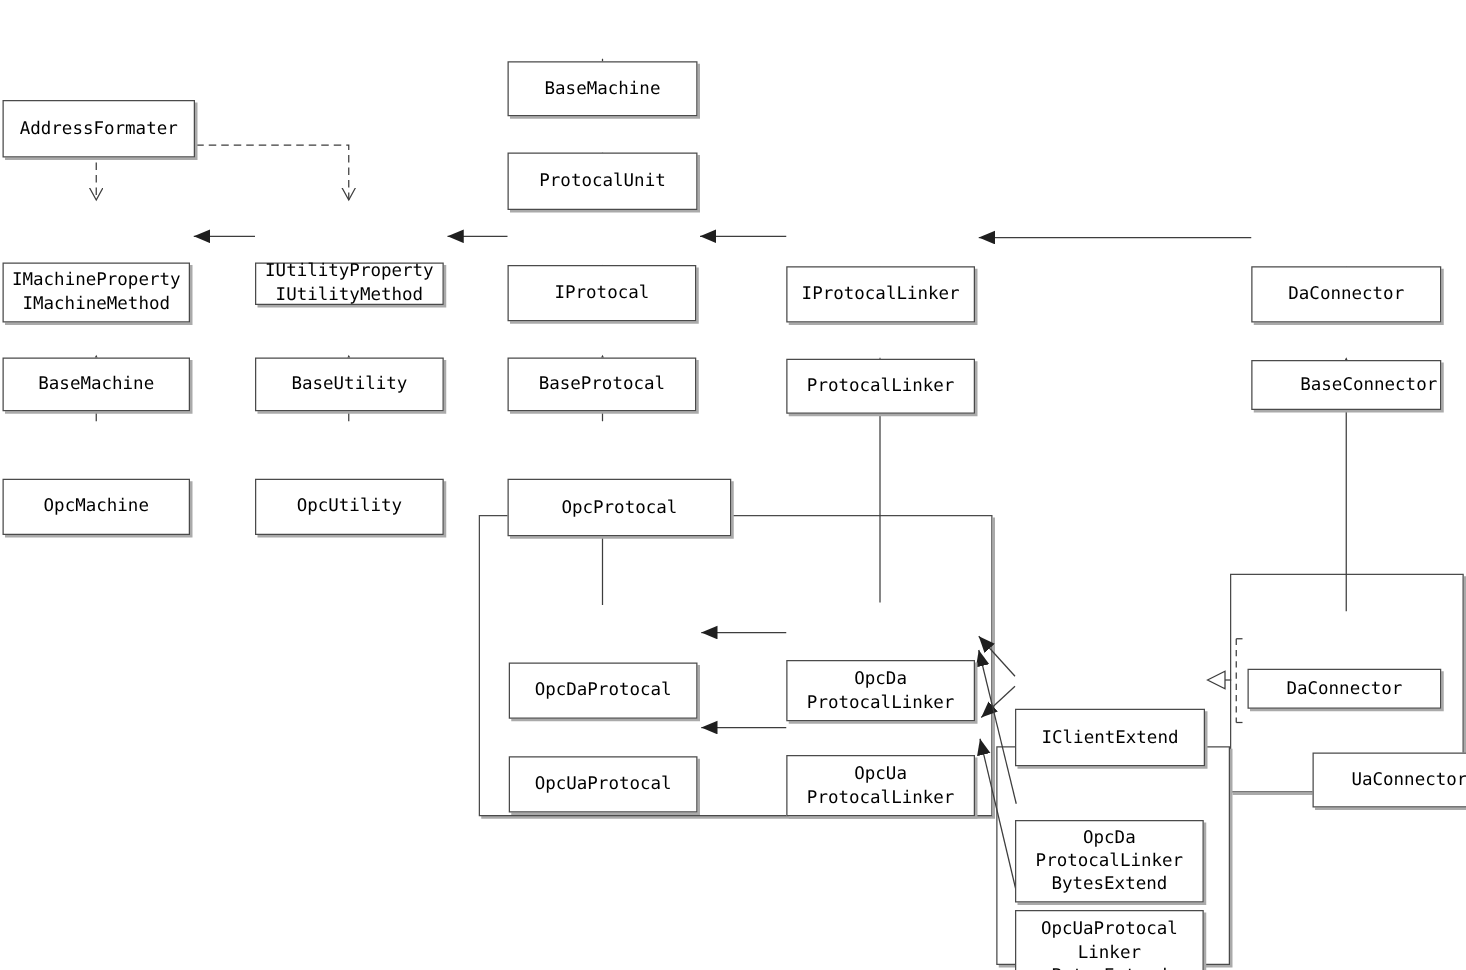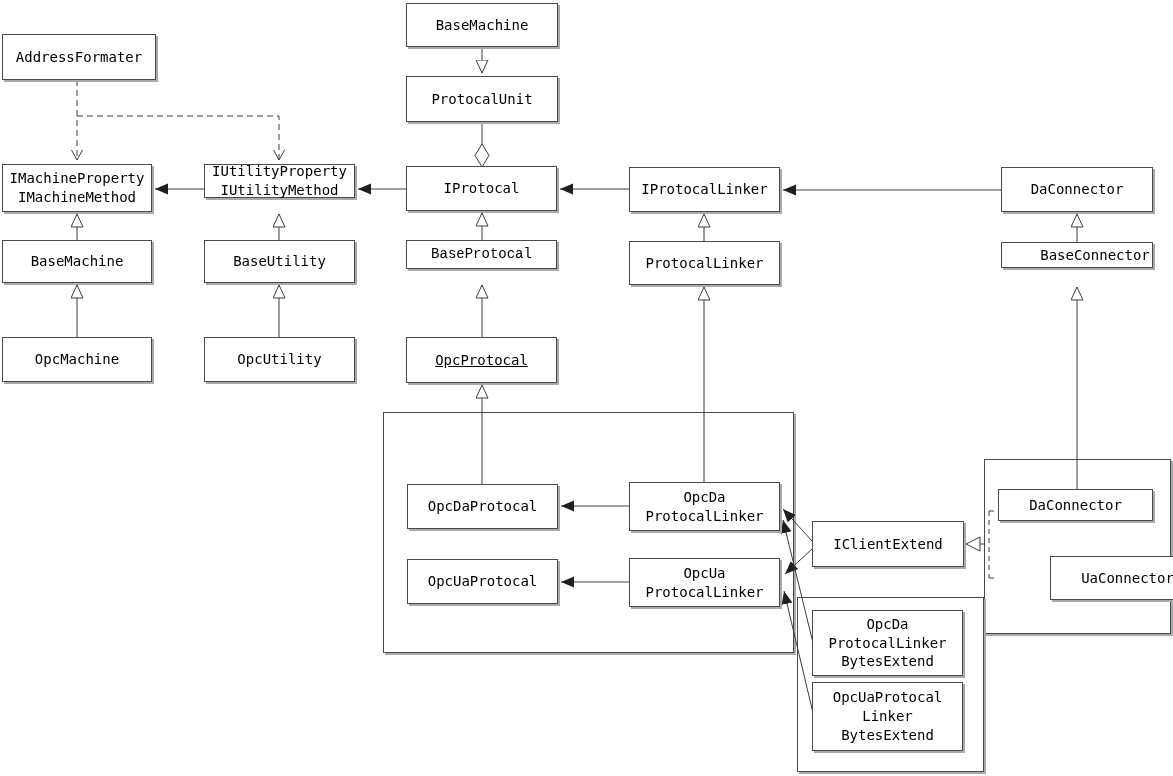--- a/index.html
+++ b/index.html
@@ -29,20 +29,21 @@
     box-shadow: 2px 2px 0 #aaaaaa;
     box-sizing: border-box;
     display: flex;
     align-items: center;
     justify-content: center;
     text-align: center;
     font-size: 14px;
     color: #000000;
     line-height: 1.35;
     white-space: pre-line;
+    margin-top: 46px;
   }
 </style>
 </head>
 <body>
 
 <div class="canvas">
 
   <div class="group" style="left:383px; top:412px; width:411px; height:241px;"></div>
   <div class="group" style="left:984px; top:459px; width:187px; height:175px;"></div>
   <div class="group" style="left:797px; top:597px; width:187px; height:175px;"></div>
@@ -117,31 +118,31 @@
   <div class="node" style="left:406px; top:166px; width:151px; height:45px;">IProtocal</div>
 
   <div class="node" style="left:629px; top:167px; width:151px; height:45px;">IProtocalLinker</div>
 
   <div class="node" style="left:1001px; top:167px; width:152px; height:45px;">DaConnector</div>
 
   <div class="node" style="left:2px; top:240px; width:150px; height:43px;">BaseMachine</div>
 
   <div class="node" style="left:204px; top:240px; width:151px; height:43px;">BaseUtility</div>
 
-  <div class="node" style="left:406px; top:240px; width:151px; height:29px;font-family:Liberation Mono, monospace;">BaseProtocal</div>
+  <div class="node" style="left:406px; top:240px; width:151px; height:43px;">BaseProtocal</div>
 
   <div class="node" style="left:629px; top:241px; width:151px; height:44px;">ProtocalLinker</div>
 
-  <div class="node" style="left:1001px; top:242px; width:152px; height:26px;padding-left:36px;">BaseConnector</div>
+  <div class="node" style="left:1001px; top:242px; width:152px; height:40px;padding-left:36px;">BaseConnector</div>
 
   <div class="node" style="left:2px; top:337px; width:150px; height:45px;">OpcMachine</div>
 
   <div class="node" style="left:204px; top:337px; width:151px; height:45px;">OpcUtility</div>
 
-  <div class="node" style="left:406px; top:337px; width:151px; height:46px;text-decoration:underline;">OpcProtocal</div>
+  <div class="node" style="left:406px; top:337px; width:179px; height:46px;">OpcProtocal</div>
 
   <div class="node" style="left:407px; top:484px; width:151px; height:45px;">OpcDaProtocal</div>
 
   <div class="node" style="left:629px; top:482px; width:151px; height:49px;">OpcDa
 ProtocalLinker</div>
 
   <div class="node" style="left:407px; top:559px; width:151px; height:45px;">OpcUaProtocal</div>
 
   <div class="node" style="left:629px; top:558px; width:151px; height:49px;">OpcUa
 ProtocalLinker</div>

